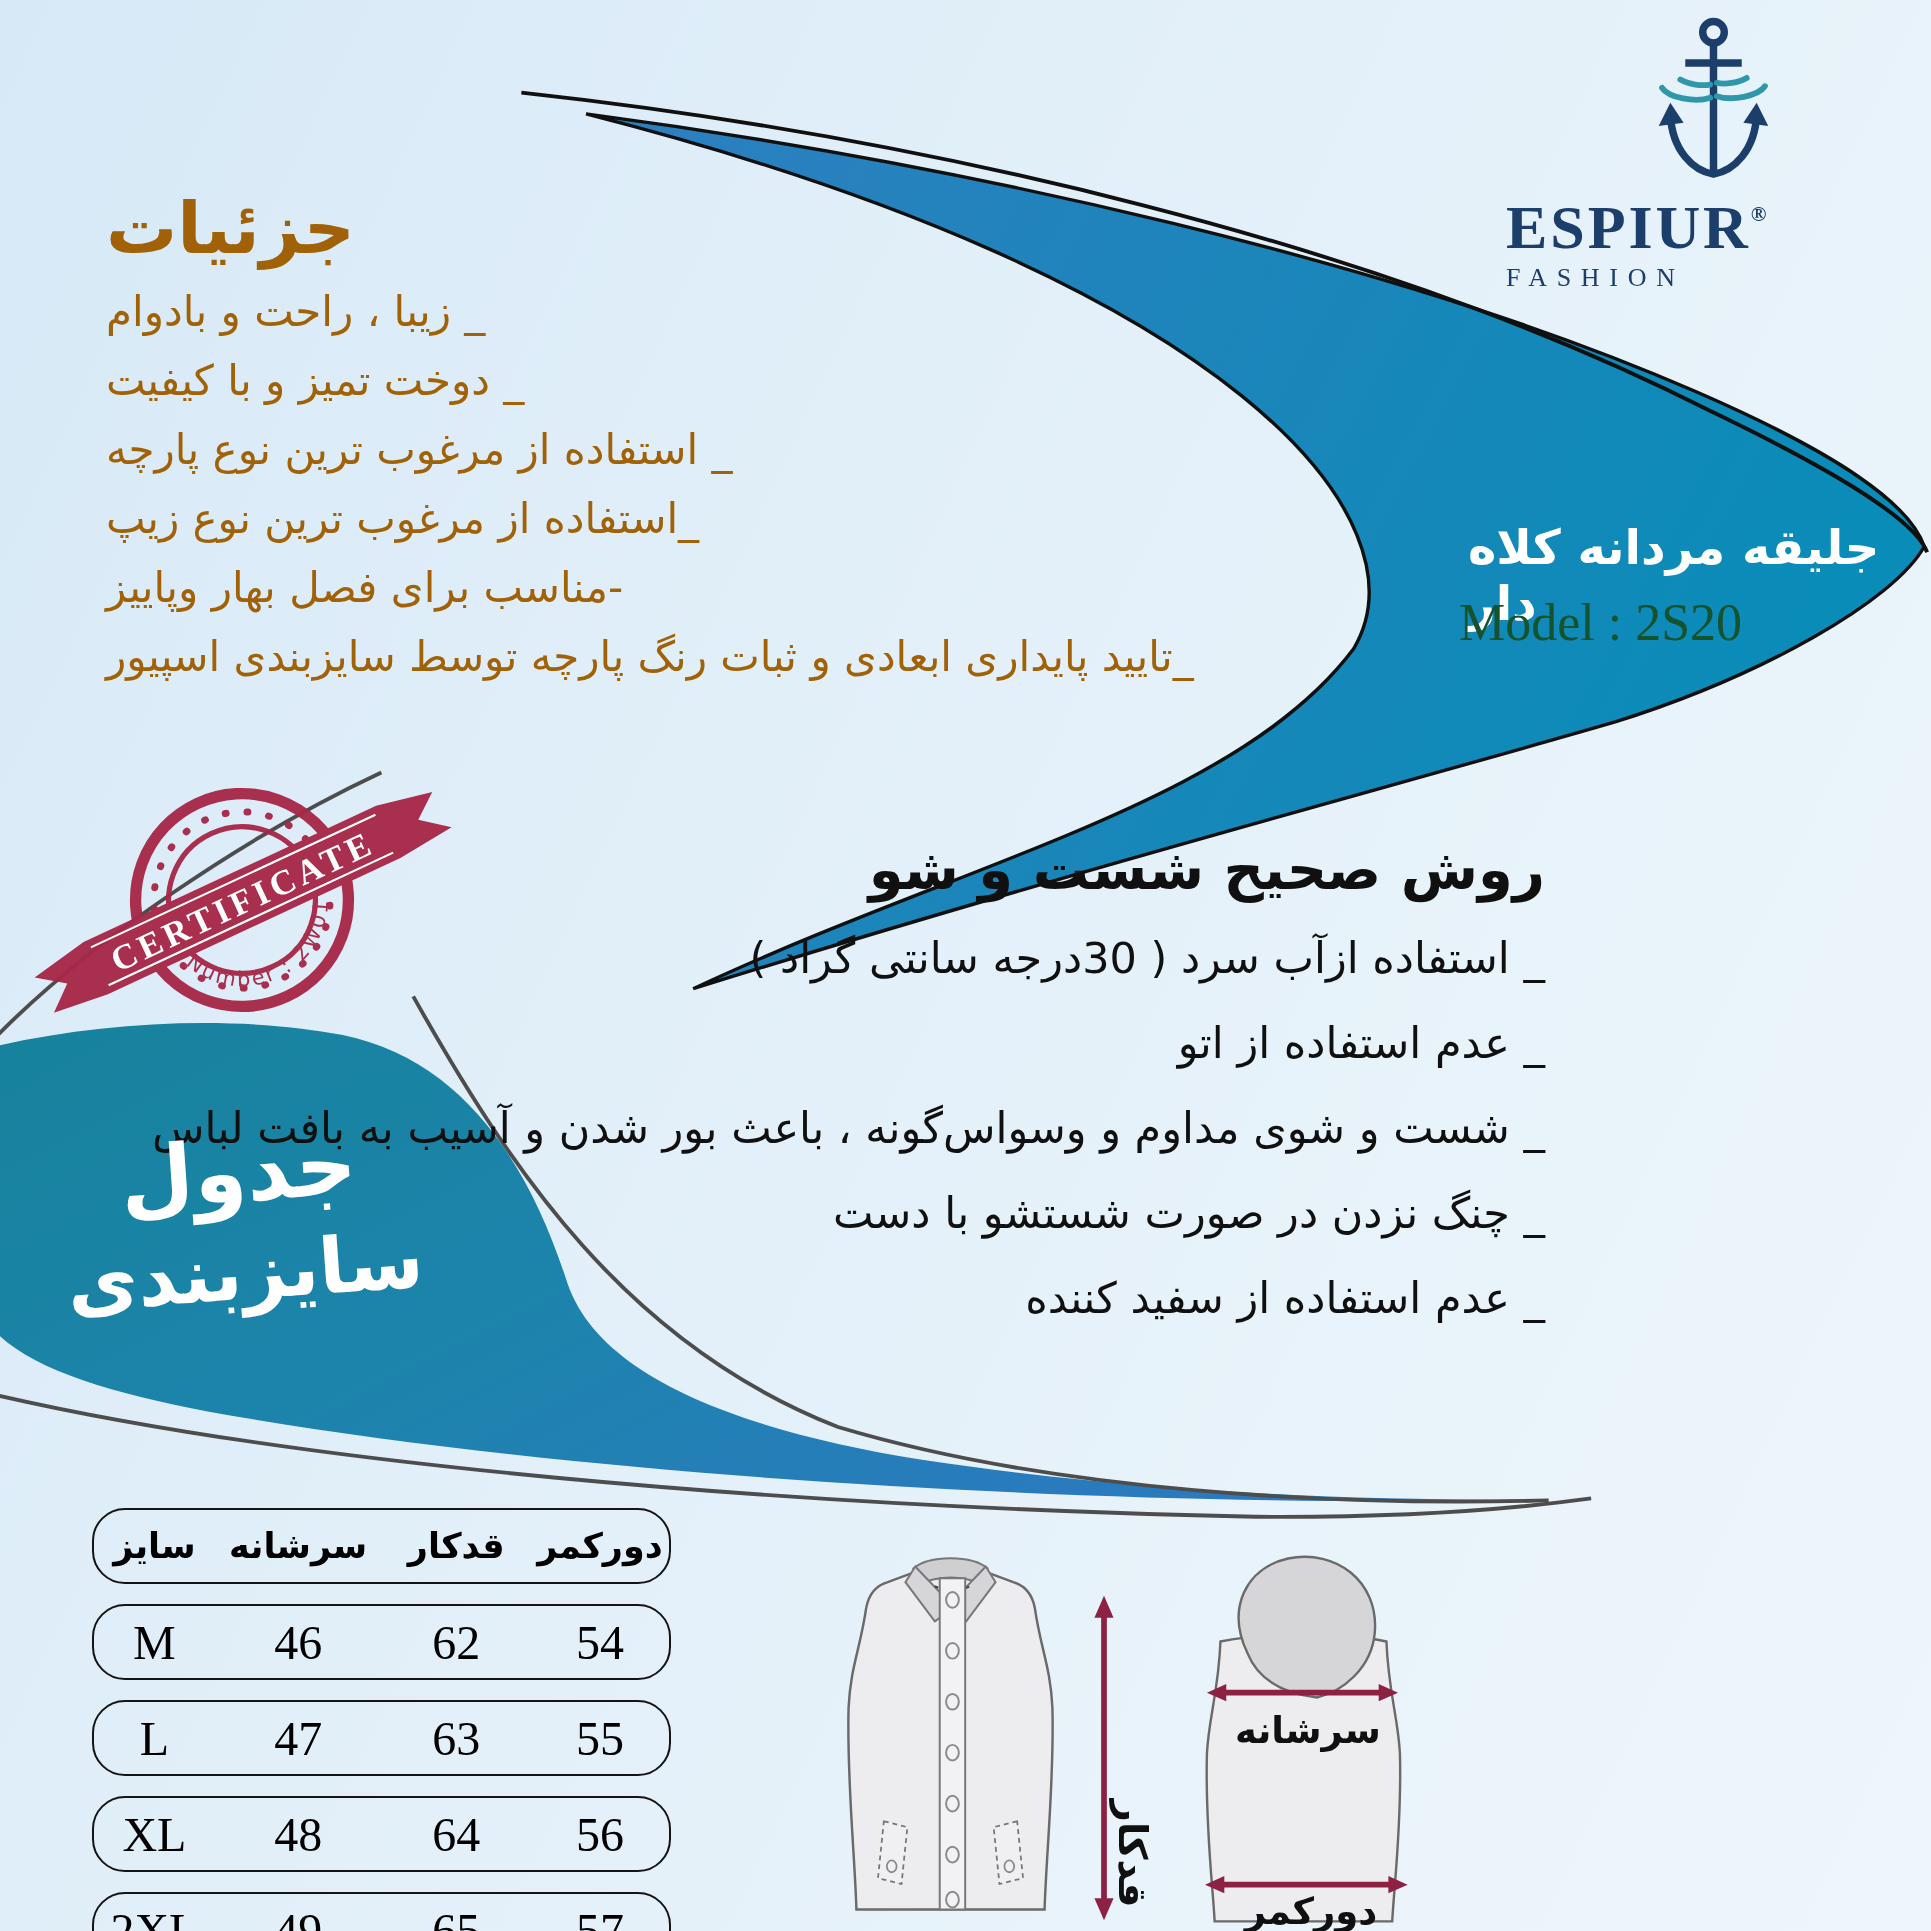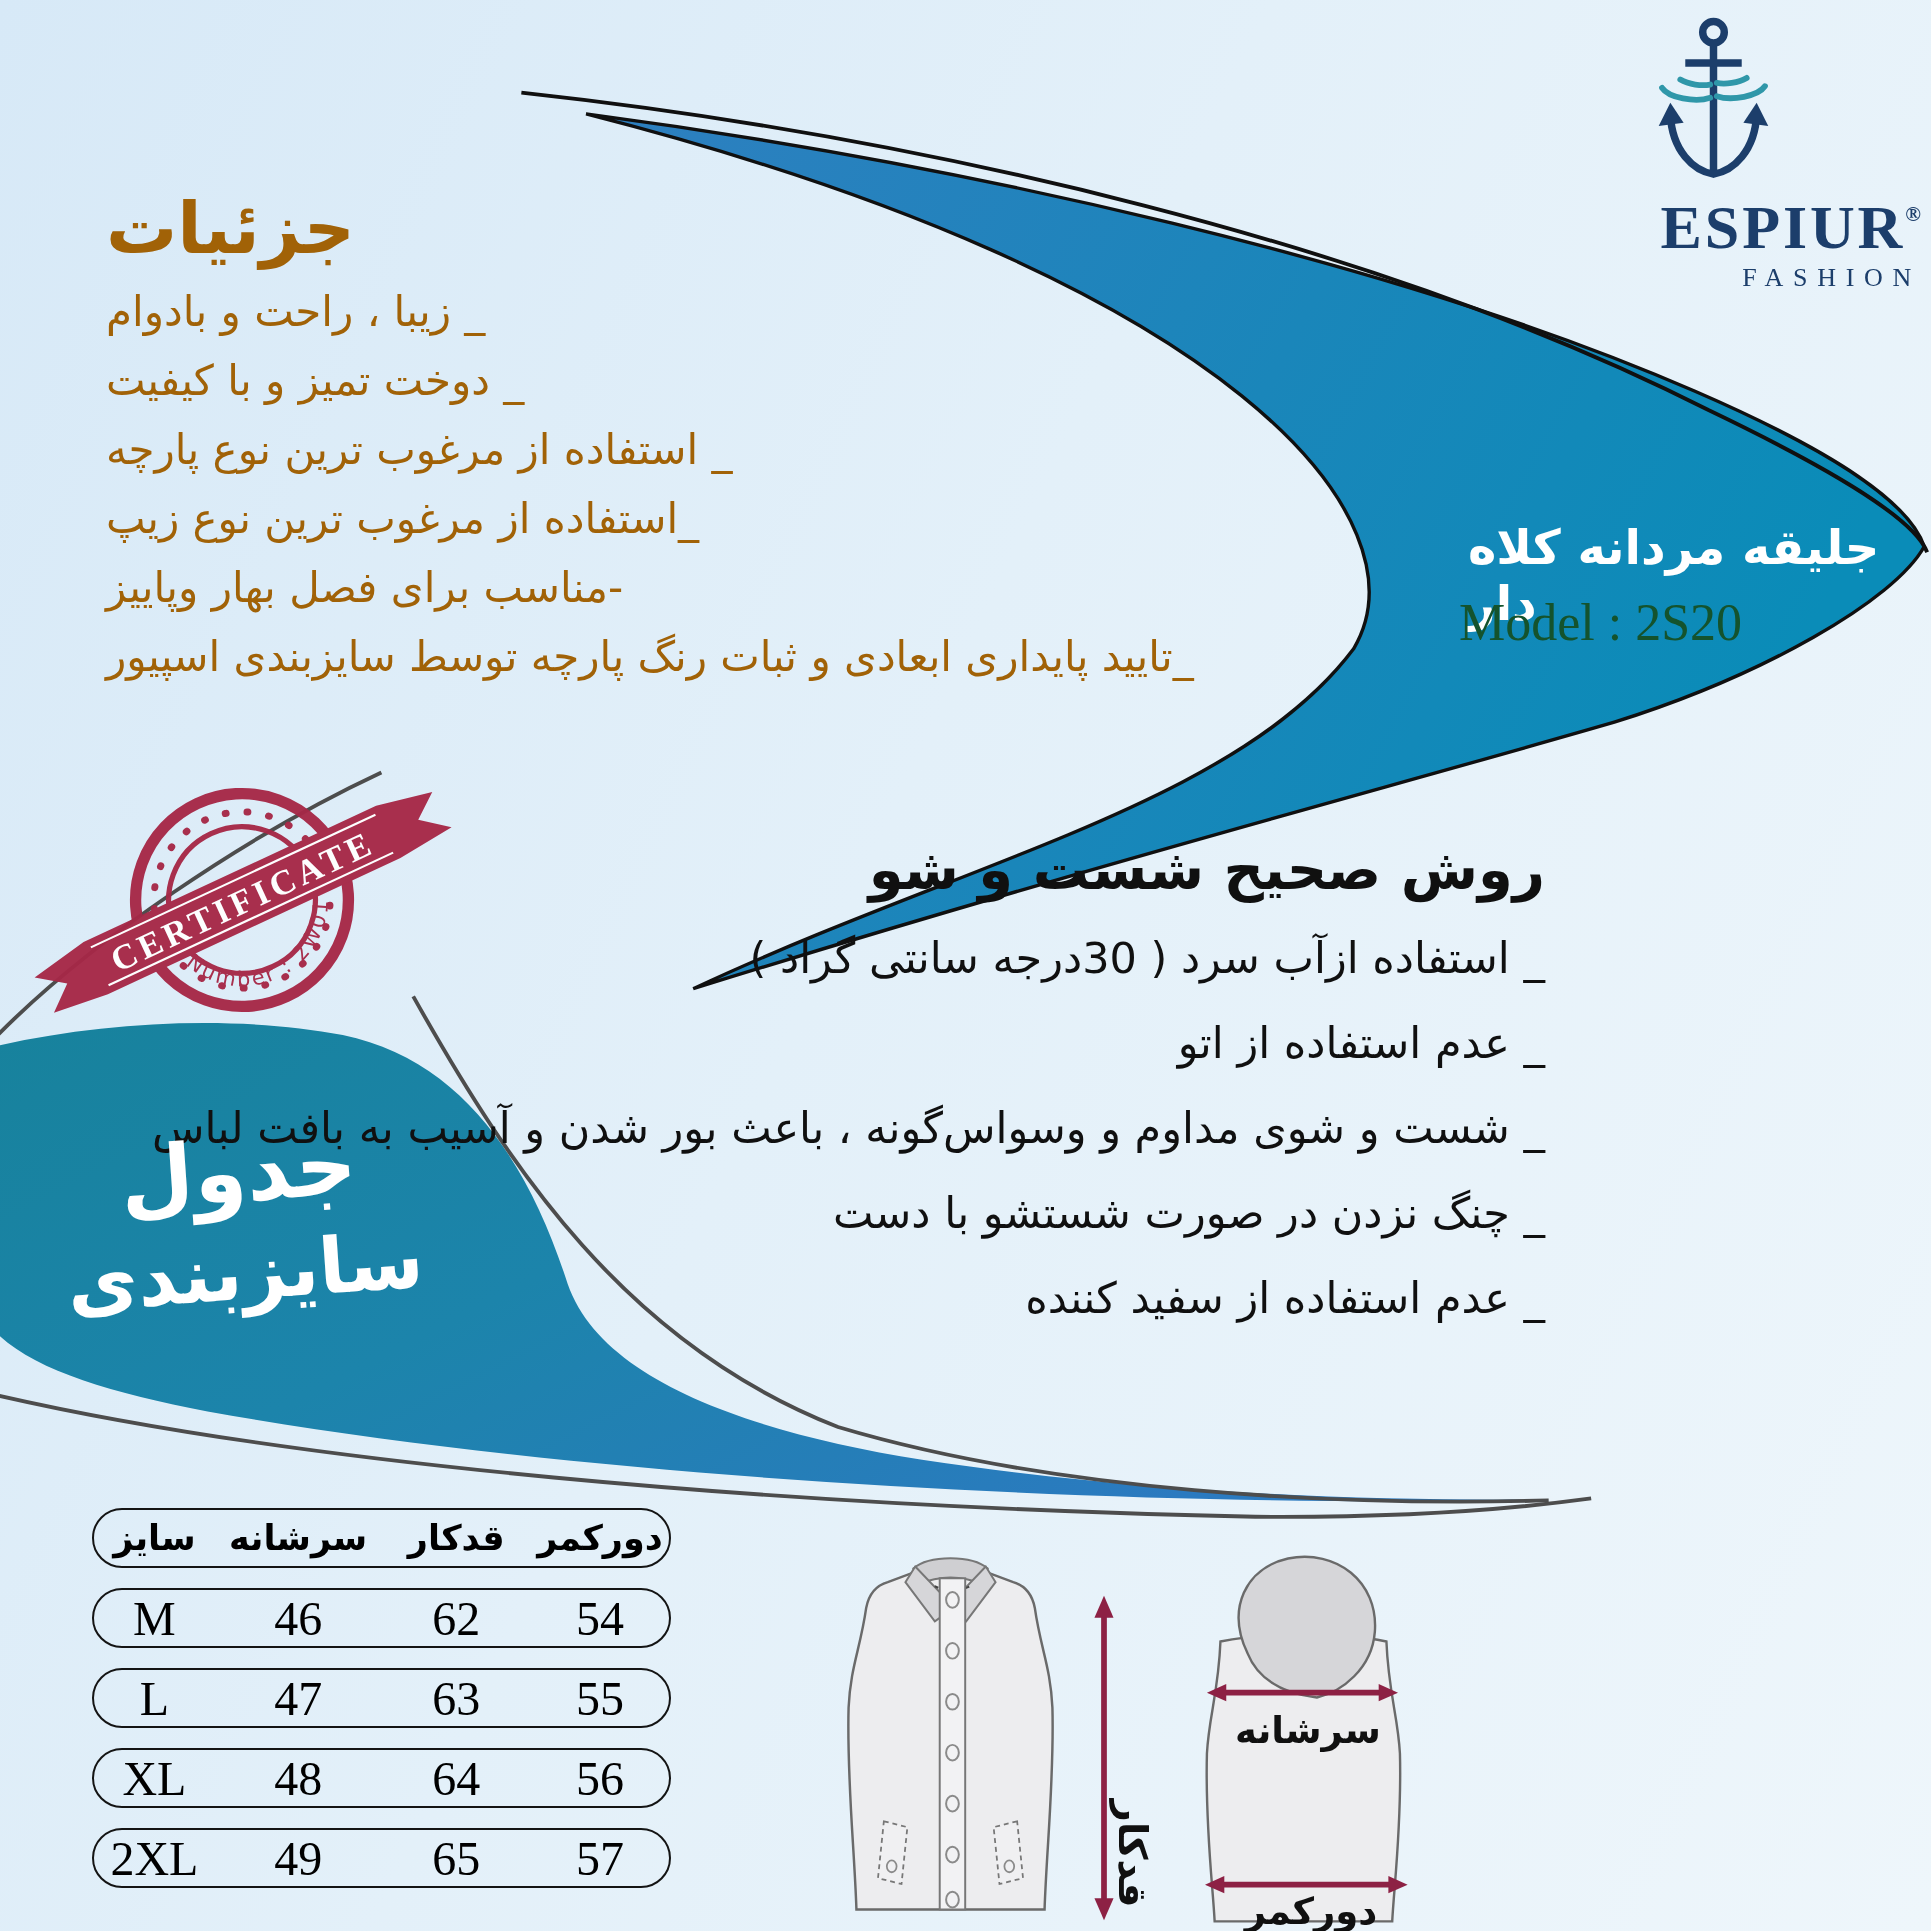--- a/index.html
+++ b/index.html
@@ -3,21 +3,21 @@
 <meta charset="utf-8">
 <style>
   html,body{margin:0;padding:0;}
   body{width:1931px;height:1931px;overflow:hidden;position:relative;
        font-family:"DejaVu Sans",sans-serif;
        background:linear-gradient(115deg,#d7e9f7 0%,#e3f0f9 45%,#eef6fb 100%);}
   .abs{position:absolute;}
   svg{display:block;}
 
   
-  .logo-wrap{left:1506px;top:13.5px;width:415px;text-align:right;color:#1c3e6b;}
+  .logo-wrap{left:1506px;top:13.5px;width:415px;text-align:left;color:#1c3e6b;}
   .logo-name{font-family:"Liberation Serif",serif;font-weight:bold;font-size:62px;
              letter-spacing:2.9px;line-height:68px;}
   .logo-reg{font-size:21px;vertical-align:27px;letter-spacing:0;}
   .logo-tagline{font-family:"Liberation Serif",serif;font-size:26px;letter-spacing:9.7px;
                 line-height:33px;}
 
   
   .details-block{left:106px;top:180px;width:1429px;text-align:left;direction:rtl;color:#a16207;}
   .details-heading{font-size:71px;font-weight:bold;line-height:97px;}
   .details-item{font-size:42px;line-height:69px;}
@@ -34,21 +34,21 @@
   .washing-item{font-size:43px;line-height:85px;}
 
   
   .size-badge{left:29px;top:1120px;width:425px;text-align:center;color:#ffffff;
               transform:rotate(-4deg);direction:rtl;}
   .size-badge-l1{font-size:85px;font-weight:bold;line-height:104px;}
   .size-badge-l2{font-size:77px;font-weight:bold;line-height:97px;}
 
   
   .size-table{left:92px;top:1508px;width:579px;}
-  .pill{box-sizing:border-box;height:60px;margin-bottom:20px;border:2.9px solid #141414;
+  .pill{box-sizing:border-box;height:76px;margin-bottom:20px;border:2.9px solid #141414;
         border-radius:33px;display:flex;align-items:center;direction:ltr;}
   .pill .c{text-align:center;}
   .c0{flex:0 0 21%;} .c1{flex:0 0 29%;} .c2{flex:0 0 26%;} .c3{flex:0 0 24%;}
   .pill.head .c{font-size:35px;font-weight:bold;direction:rtl;}
   .pill.data .c{font-family:"Liberation Serif",serif;font-size:48px;}
 
   
   .diagram-label{font-size:37px;font-weight:bold;color:#101010;text-align:center;direction:rtl;}
   .len-label{left:1155px;top:1781px;width:145px;transform:rotate(90deg);
              transform-origin:top left;font-size:39px;}

